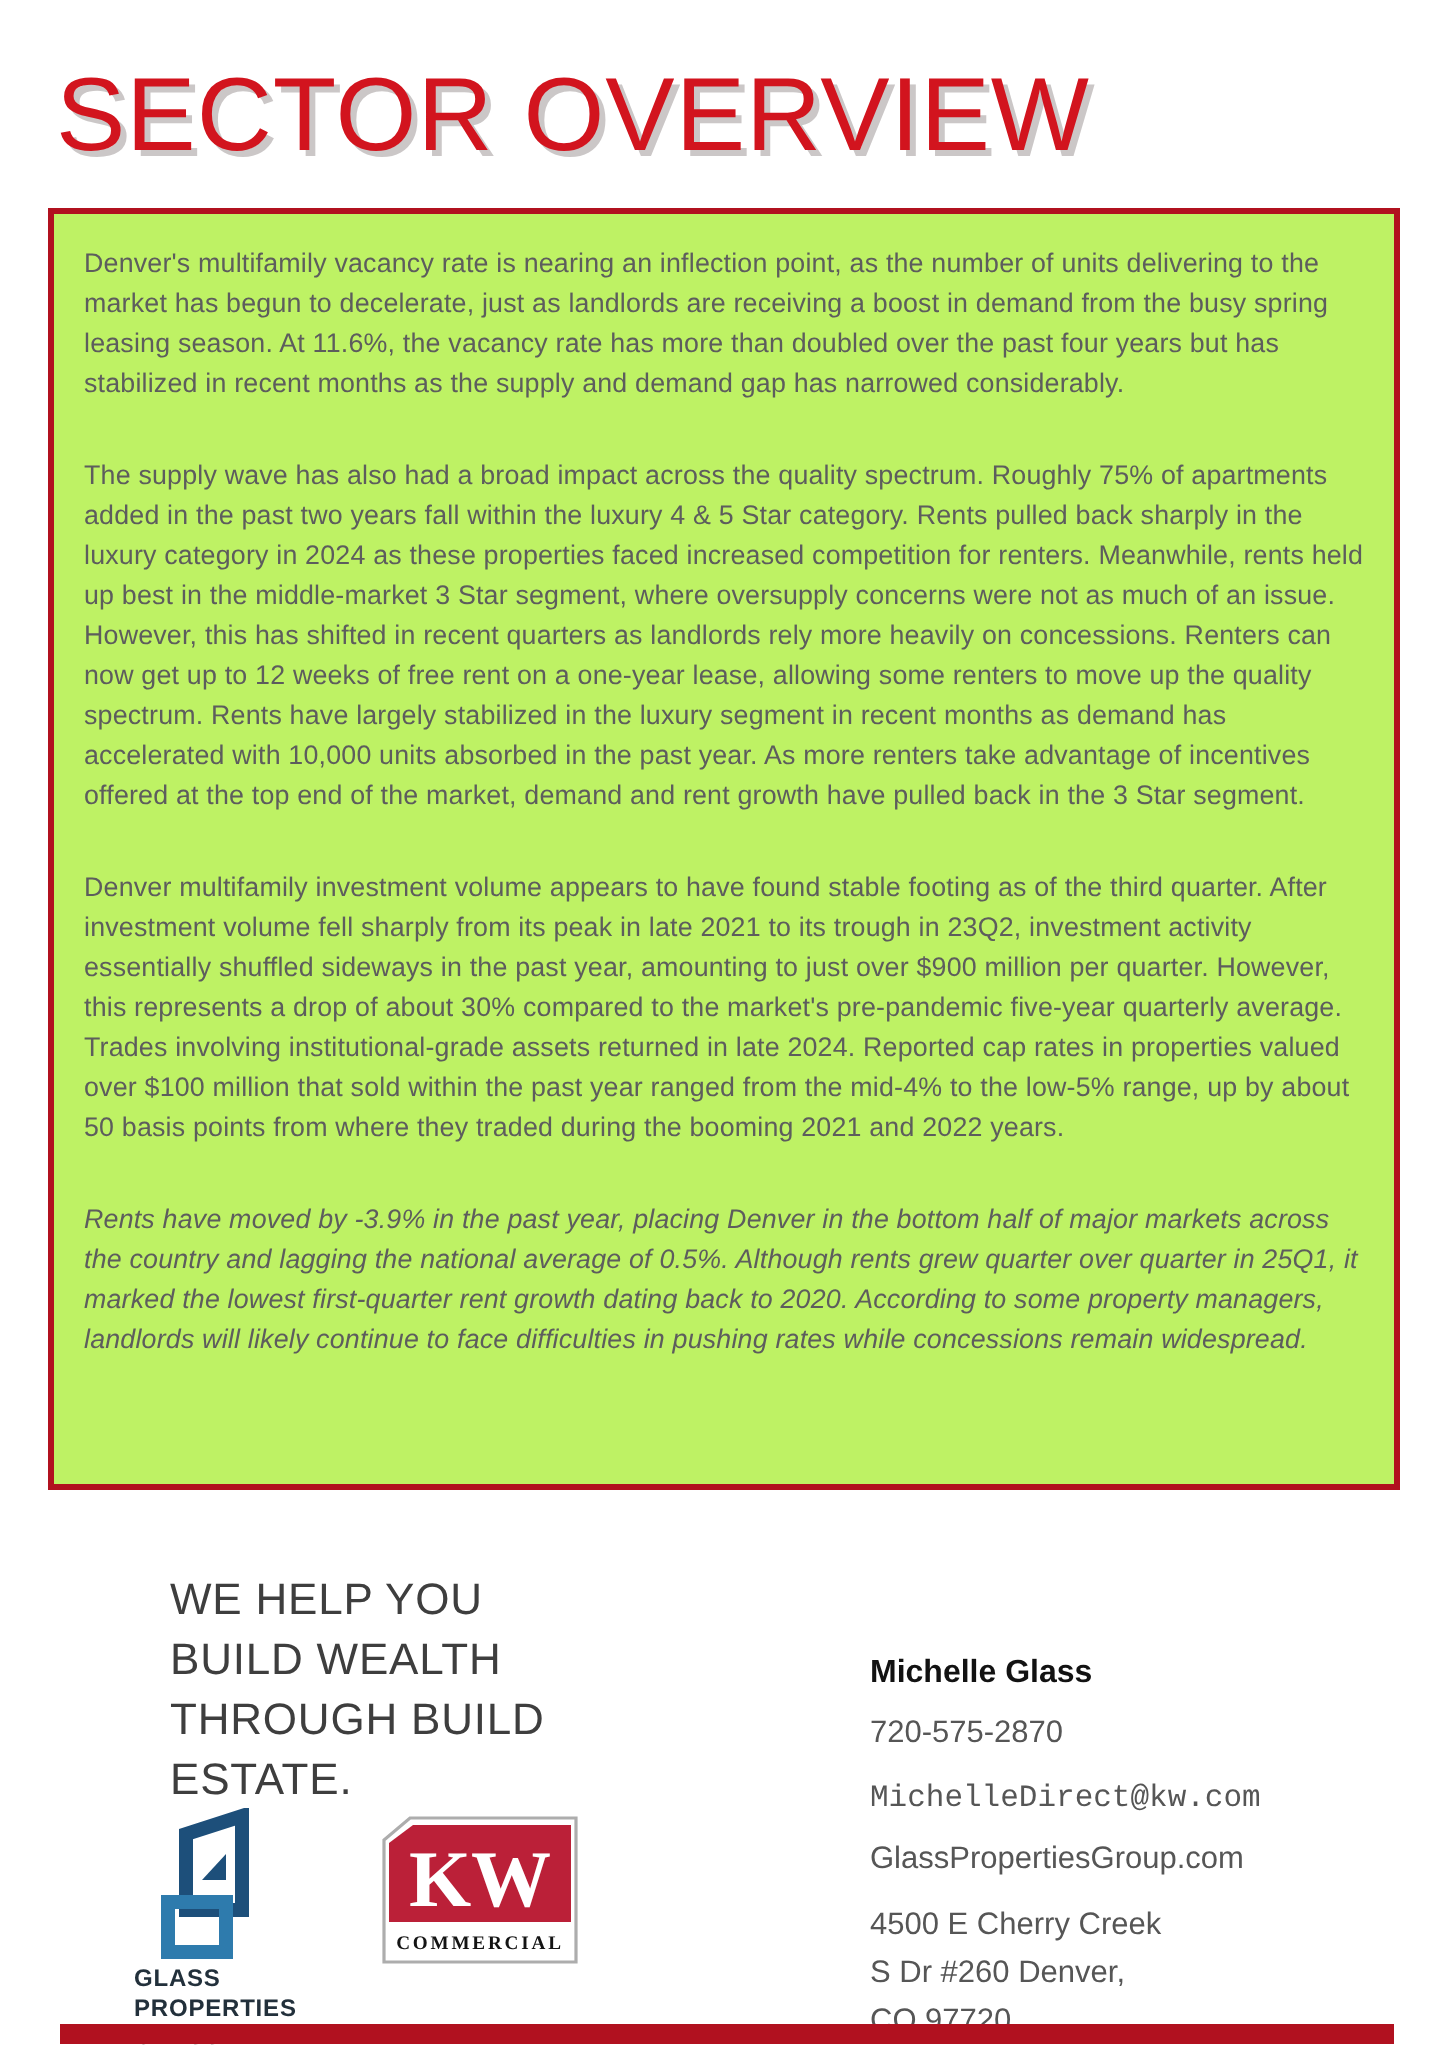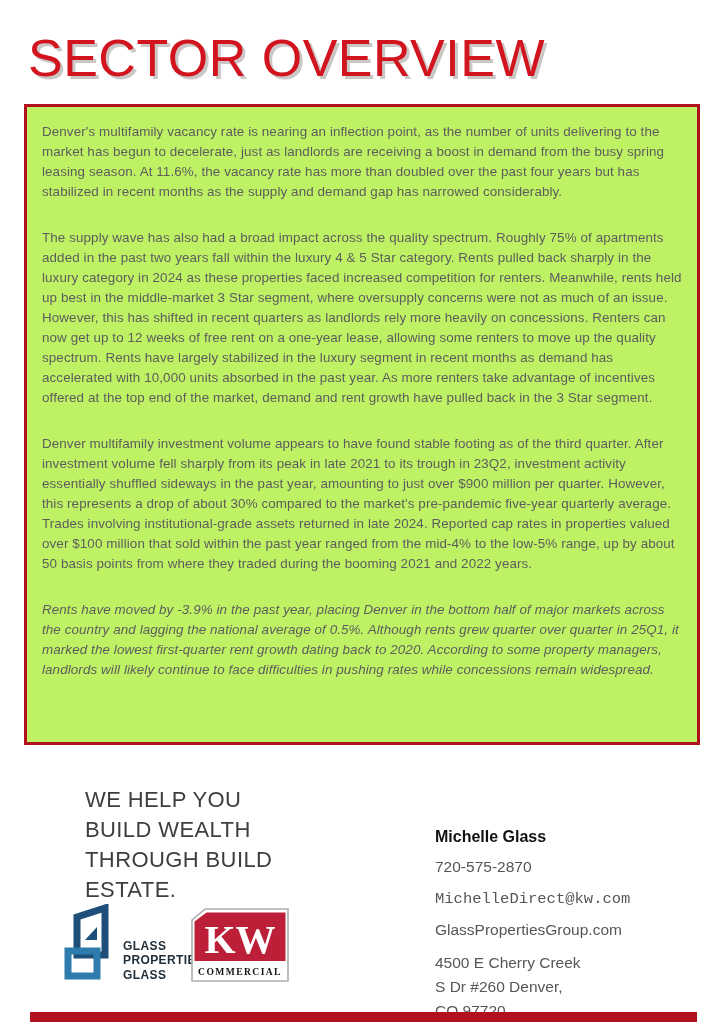--- a/index.html
+++ b/index.html
@@ -60,21 +60,22 @@
     letter-spacing: 0.4px;
     font-weight: 400;
   }
 
   
   .gpg-logo {
     position: absolute;
     left: 60px;
     top: 904px;
     display: flex;
-    align-items: flex-end;
+    align-items: center;
+    flex-direction: column;
   }
   .gpg-icon { width: 56px; height: 78px; }
   .gpg-text {
     margin-left: 7px;
     font-weight: bold;
     font-size: 12px;
     line-height: 14.5px;
     letter-spacing: 0.4px;
     color: #22303b;
   }

